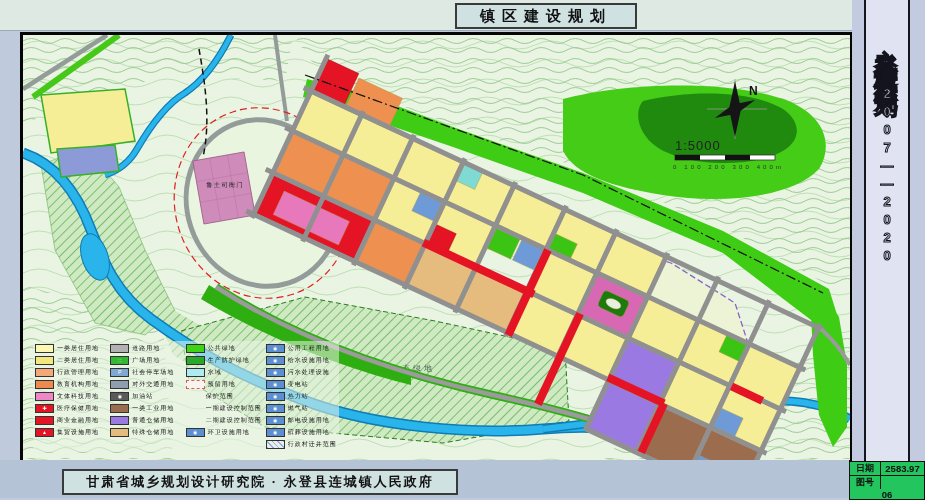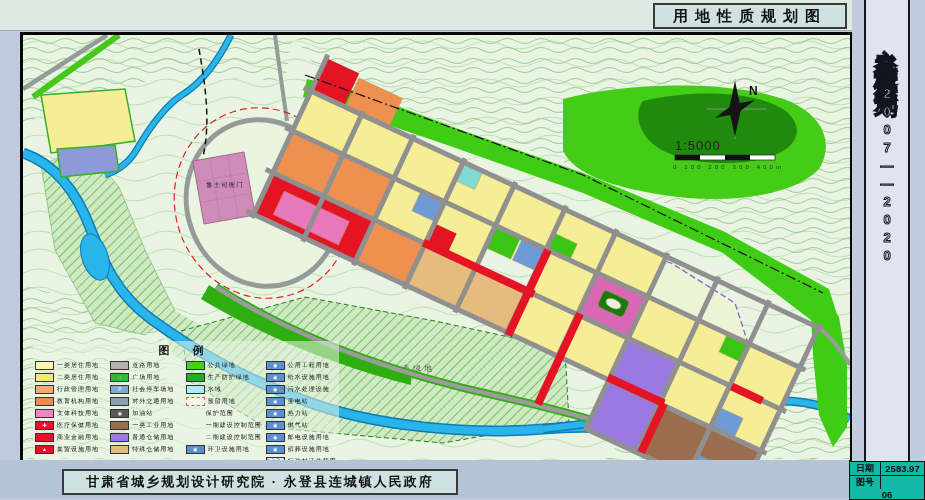--- a/index.html
+++ b/index.html
@@ -33,39 +33,39 @@
   
   .sidebar{position:absolute;left:852px;top:0;width:73px;height:461px;background:#c2cbdf;}
   .sidebar-col{position:absolute;left:12px;top:0;width:46px;height:461px;background:#e0e3f1;
                border-left:2px solid #15151f;border-right:2px solid #15151f;box-sizing:border-box;
                display:flex;flex-direction:column;align-items:center;}
   .v-title{writing-mode:vertical-rl;text-orientation:upright;font-weight:bold;font-size:23px;
            letter-spacing:5px;-webkit-text-stroke:1.3px #14141e;color:#e0e3f1;margin-top:30px;}
   .v-years{writing-mode:vertical-rl;text-orientation:upright;font-weight:bold;font-size:13px;
            letter-spacing:3px;-webkit-text-stroke:1px #14141e;color:#e0e3f1;margin-top:6px;}
   
-  .info-table{position:absolute;left:849px;top:461px;width:76px;height:39px;background:#14b8a6;
+  .info-table{position:absolute;left:849px;top:461px;width:76px;height:39px;background:#22c55e;
               border:1px solid #111;box-sizing:border-box;display:flex;flex-direction:column;}
   .info-row{flex:1;display:flex;border-bottom:1px solid #111;}
   .info-row:last-child{border-bottom:none;flex-direction:column;}
   .info-label{width:30px;border-right:1px solid #111;display:flex;align-items:center;
               justify-content:center;font-size:9px;font-weight:bold;color:#111;}
   .info-value{flex:1;display:flex;align-items:center;justify-content:center;font-size:9.5px;
               font-weight:bold;color:#111;}
   
   .bottom-bar{position:absolute;left:0;top:460px;width:849px;height:38px;background:#b4c3d6;}
   .credit-box{position:absolute;left:62px;top:9px;width:392px;height:22px;background:#cfe2e1;
               border:2px solid #3a3a3a;display:flex;align-items:center;justify-content:center;
               font-weight:bold;font-size:13px;letter-spacing:2px;color:#111;white-space:nowrap;}
 </style>
 </head>
 <body>
 
 <div class="top-strip">
-  <div class="title-box" id="title-right">用地性质规划图</div>
+  <div class="title-box" id="title-left">镇区建设规划</div>
 </div>
 
 <div class="map">
 <svg width="827" height="425" viewBox="0 0 827 425">
   <defs>
     <pattern id="topo" width="64" height="38" patternUnits="userSpaceOnUse">
       <path d="M0,10 Q16,2 32,10 T64,10" fill="none" stroke="#b4d9a8" stroke-width="0.8"></path>
       <path d="M0,28 Q16,20 32,28 T64,28" fill="none" stroke="#b4d9a8" stroke-width="0.8"></path>
     </pattern>
     <pattern id="topo2" width="34" height="20" patternUnits="userSpaceOnUse">
@@ -240,21 +240,20 @@
   <g>
     <text x="652" y="115" font-size="13" fill="#222" letter-spacing="1">1:5000</text>
     <rect x="652" y="120" width="100" height="5" fill="#fff" stroke="#333" stroke-width="0.8"></rect>
     <rect x="652" y="120" width="25" height="5" fill="#111"></rect>
     <rect x="702" y="120" width="25" height="5" fill="#111"></rect>
     <text x="650" y="134" font-size="6" fill="#333" textLength="108" lengthAdjust="spacing">0    100    200    300    400m</text>
   </g>
 </svg>
 
   <div class="legend">
-    <div class="lg-title">图    例</div>
     <div class="lg-cols">
         <div class="lg-col">
           <div class="lg-item">
             <span class="lg-sw" style="background: rgb(253, 247, 180);"></span>
             <span class="lg-lbl">一类居住用地</span>
           </div>
           <div class="lg-item">
             <span class="lg-sw" style="background: rgb(243, 232, 126);"></span>
             <span class="lg-lbl">二类居住用地</span>
           </div>

